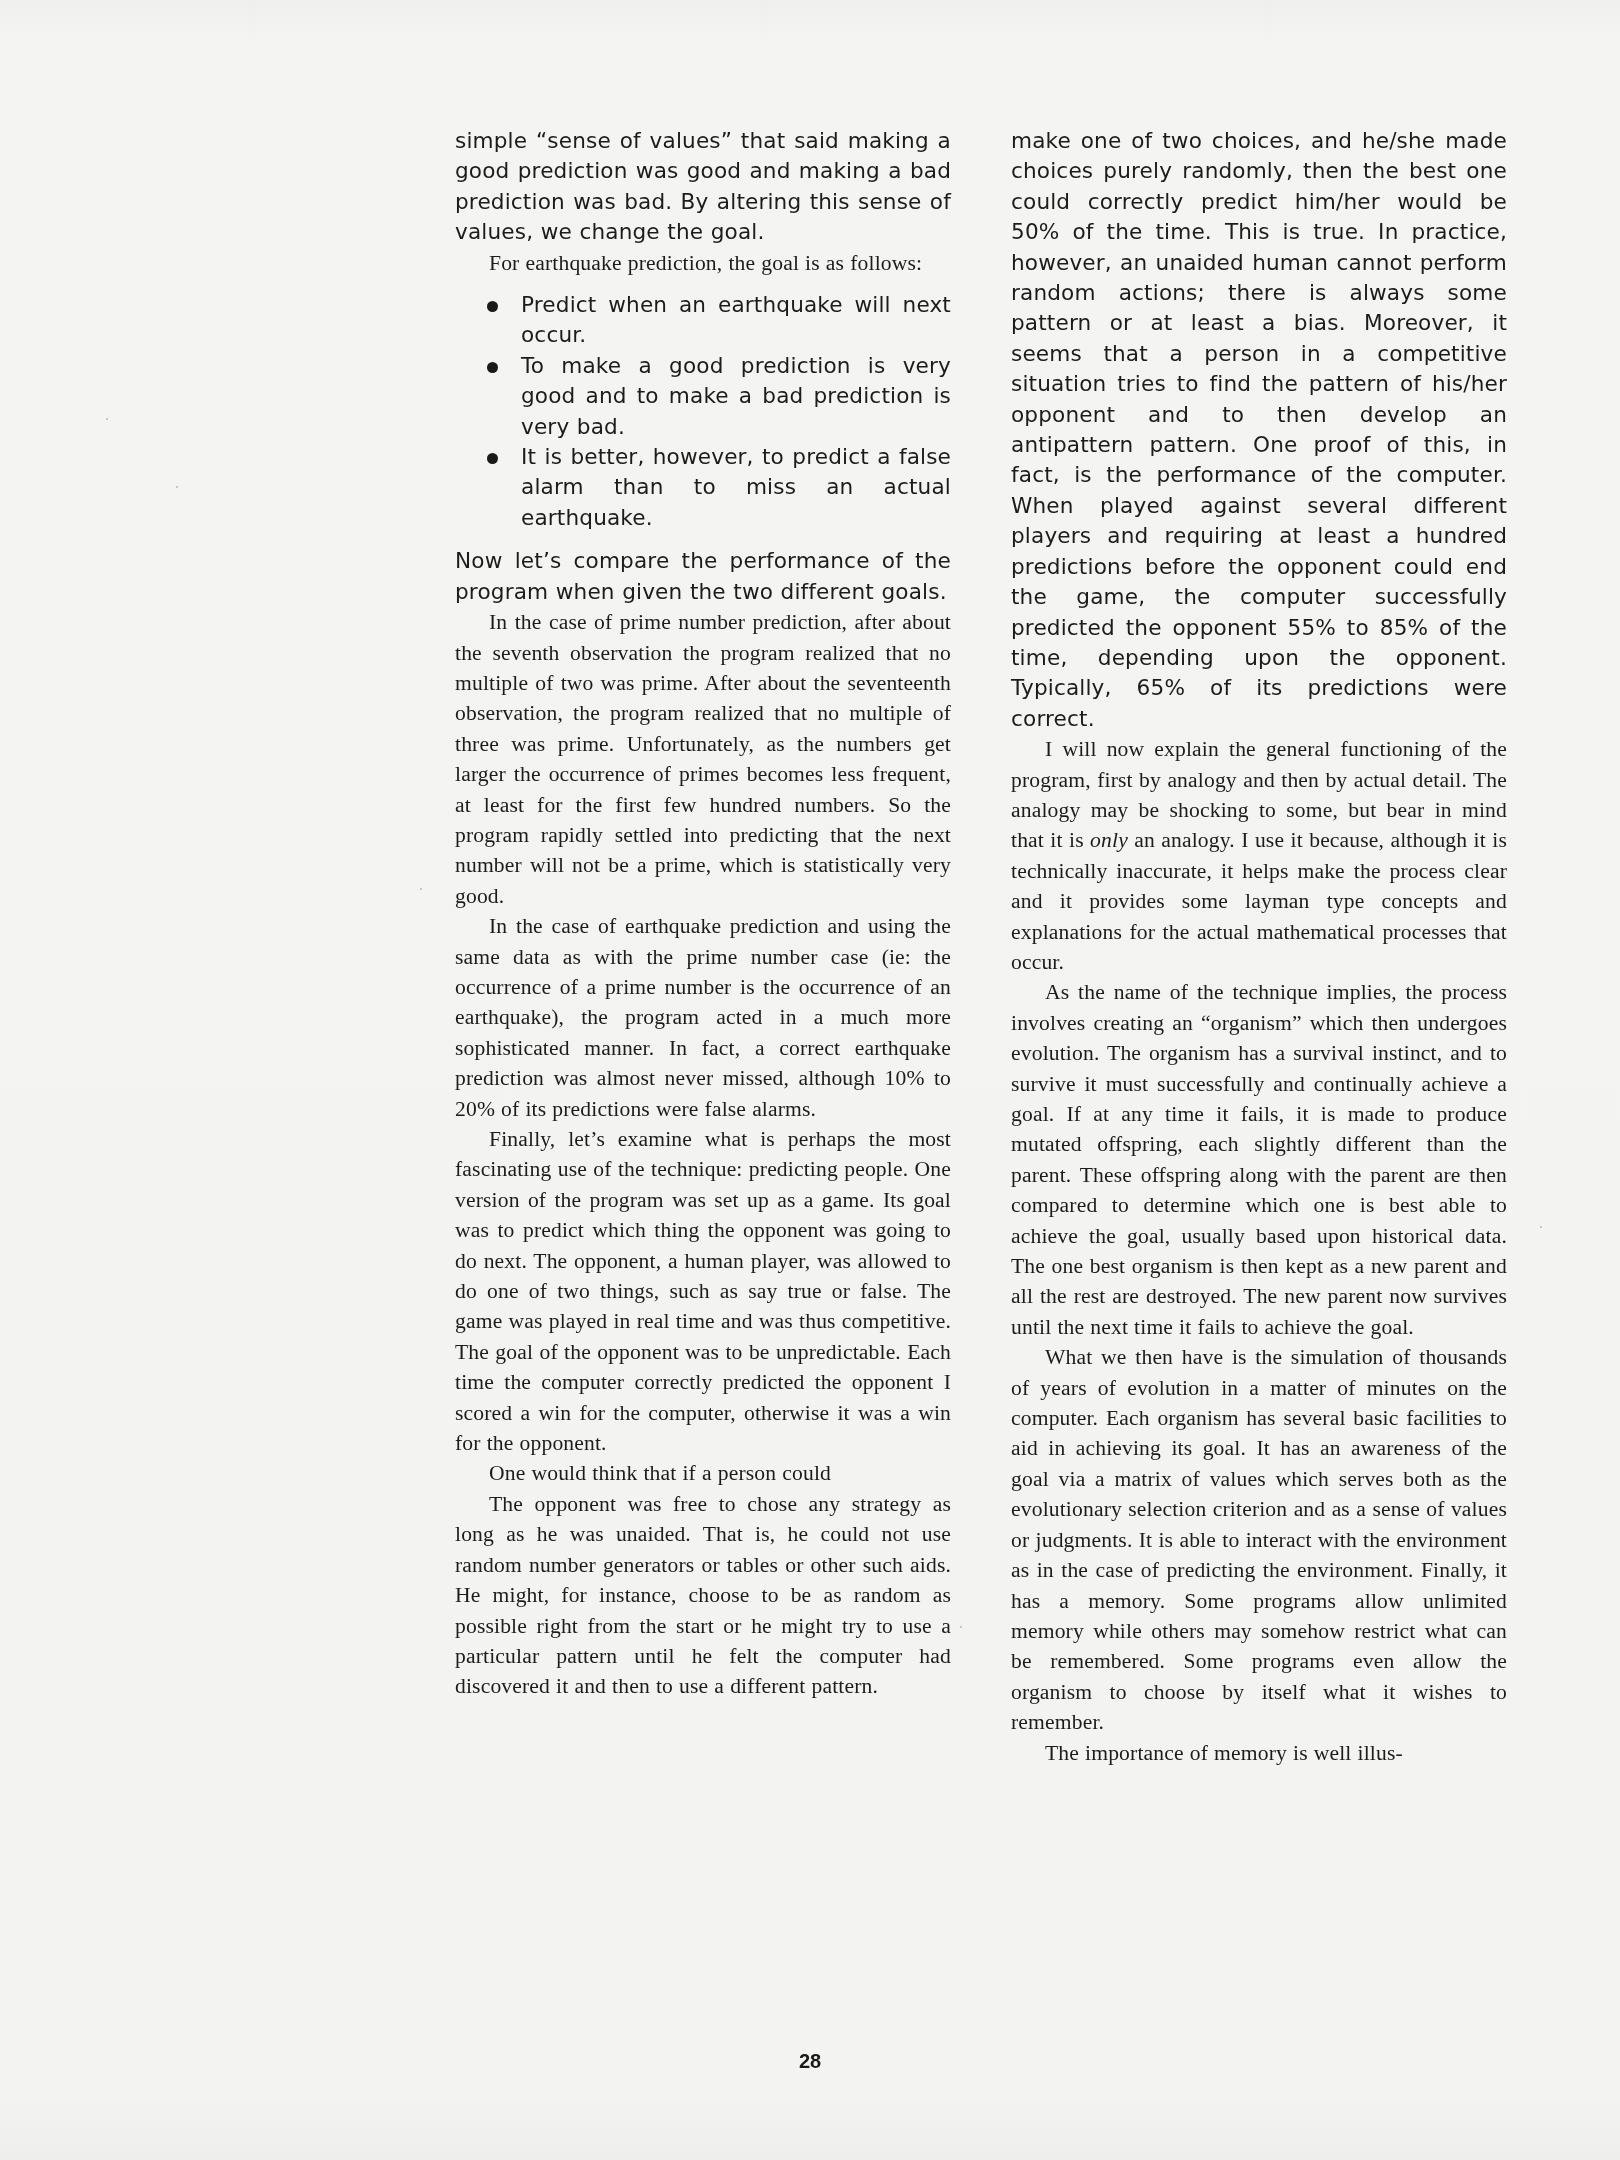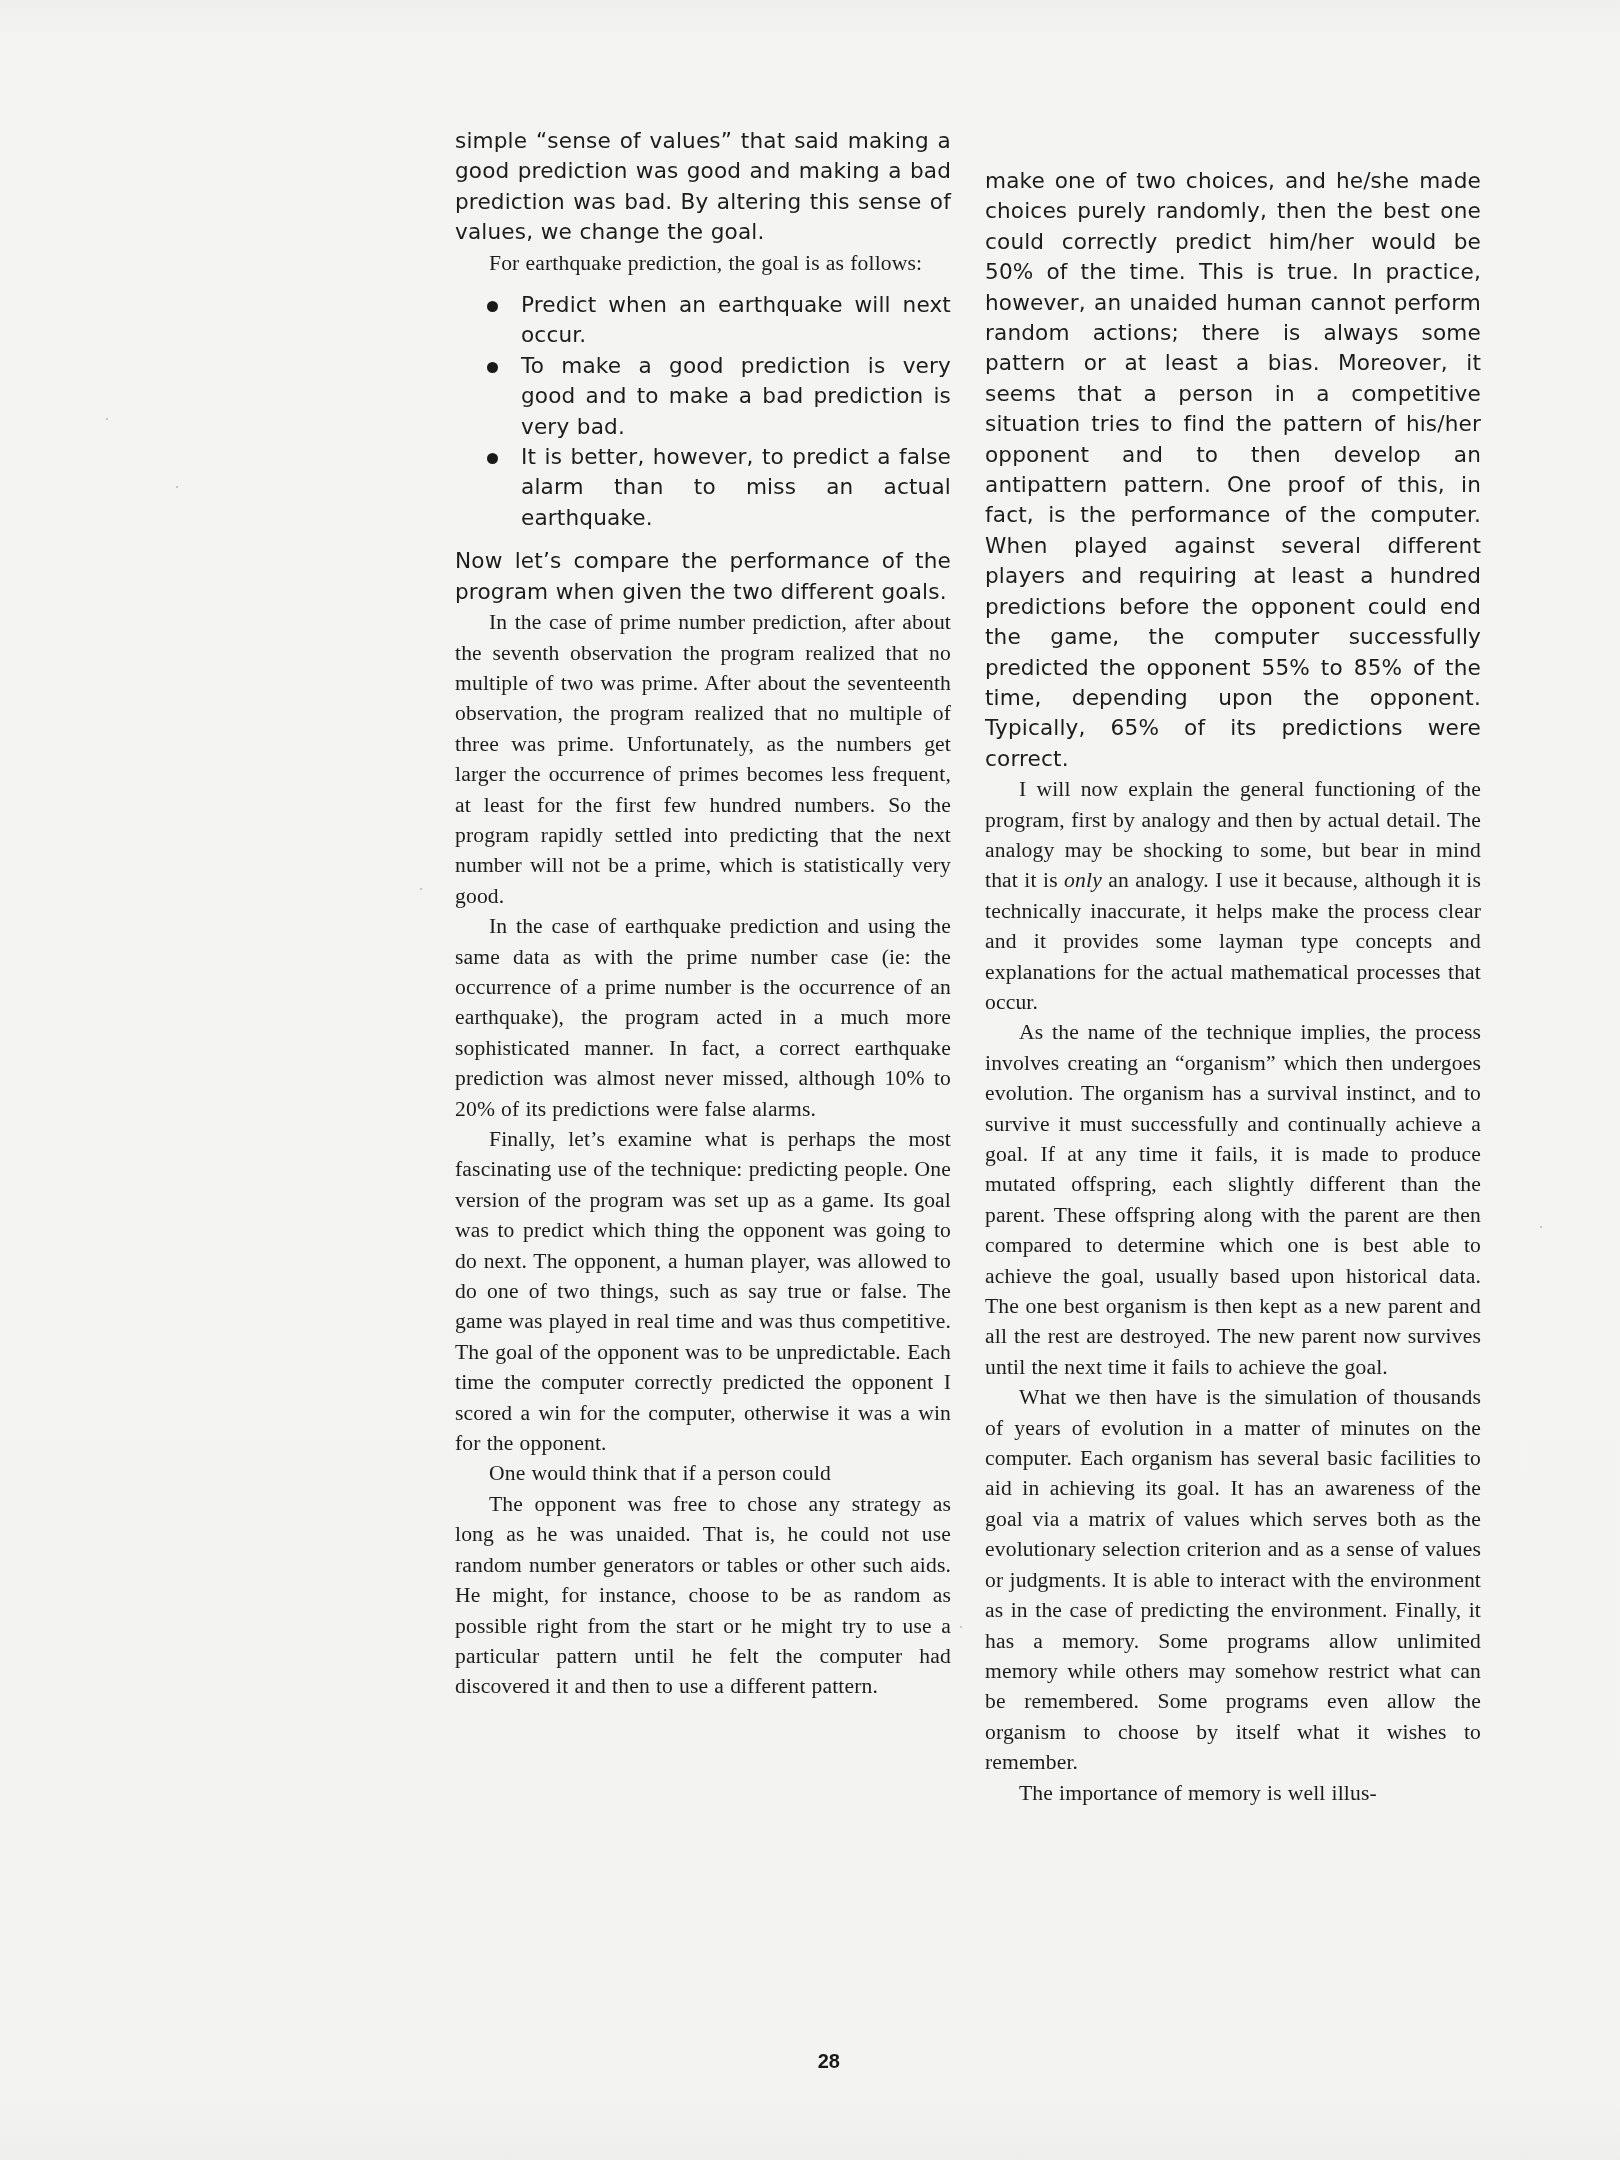--- a/index.html
+++ b/index.html
@@ -27,21 +27,21 @@
       top: 126px;
       width: 496px;
       font-size: 21.6px;
       line-height: 30.4px;
       text-align: justify;
       hyphens: none;
       letter-spacing: 0.15px;
       word-spacing: 0.5px;
     }
     .col-left { left: 455px; }
-    .col-right { left: 985px; margin-top: 40px; }
+    .col-right { left: 1011px; }
     .column p {
       margin: 0;
     }
     .column p.indent {
       text-indent: 34px;
       font-family: Liberation Serif, serif;
     }
     ul.bullets {
       list-style: none;
       margin: 12px 0 13px 0;
@@ -69,21 +69,21 @@
       text-align: left;
       color: #161616;
     }
     h2.section-heading span { display: block; }
     em { font-style: italic; }
     .page-number {
       position: absolute;
       left: 780px;
       top: 2050px;
       width: 60px;
-      text-align: right;
+      text-align: center;
       font-family: "Liberation Sans", sans-serif;
       font-weight: bold;
       font-size: 20px;
       color: #1a1a1a;
     }
     .speck {
       position: absolute;
       width: 2px; height: 2px;
       background: #b8b8b8;
       border-radius: 50%;

